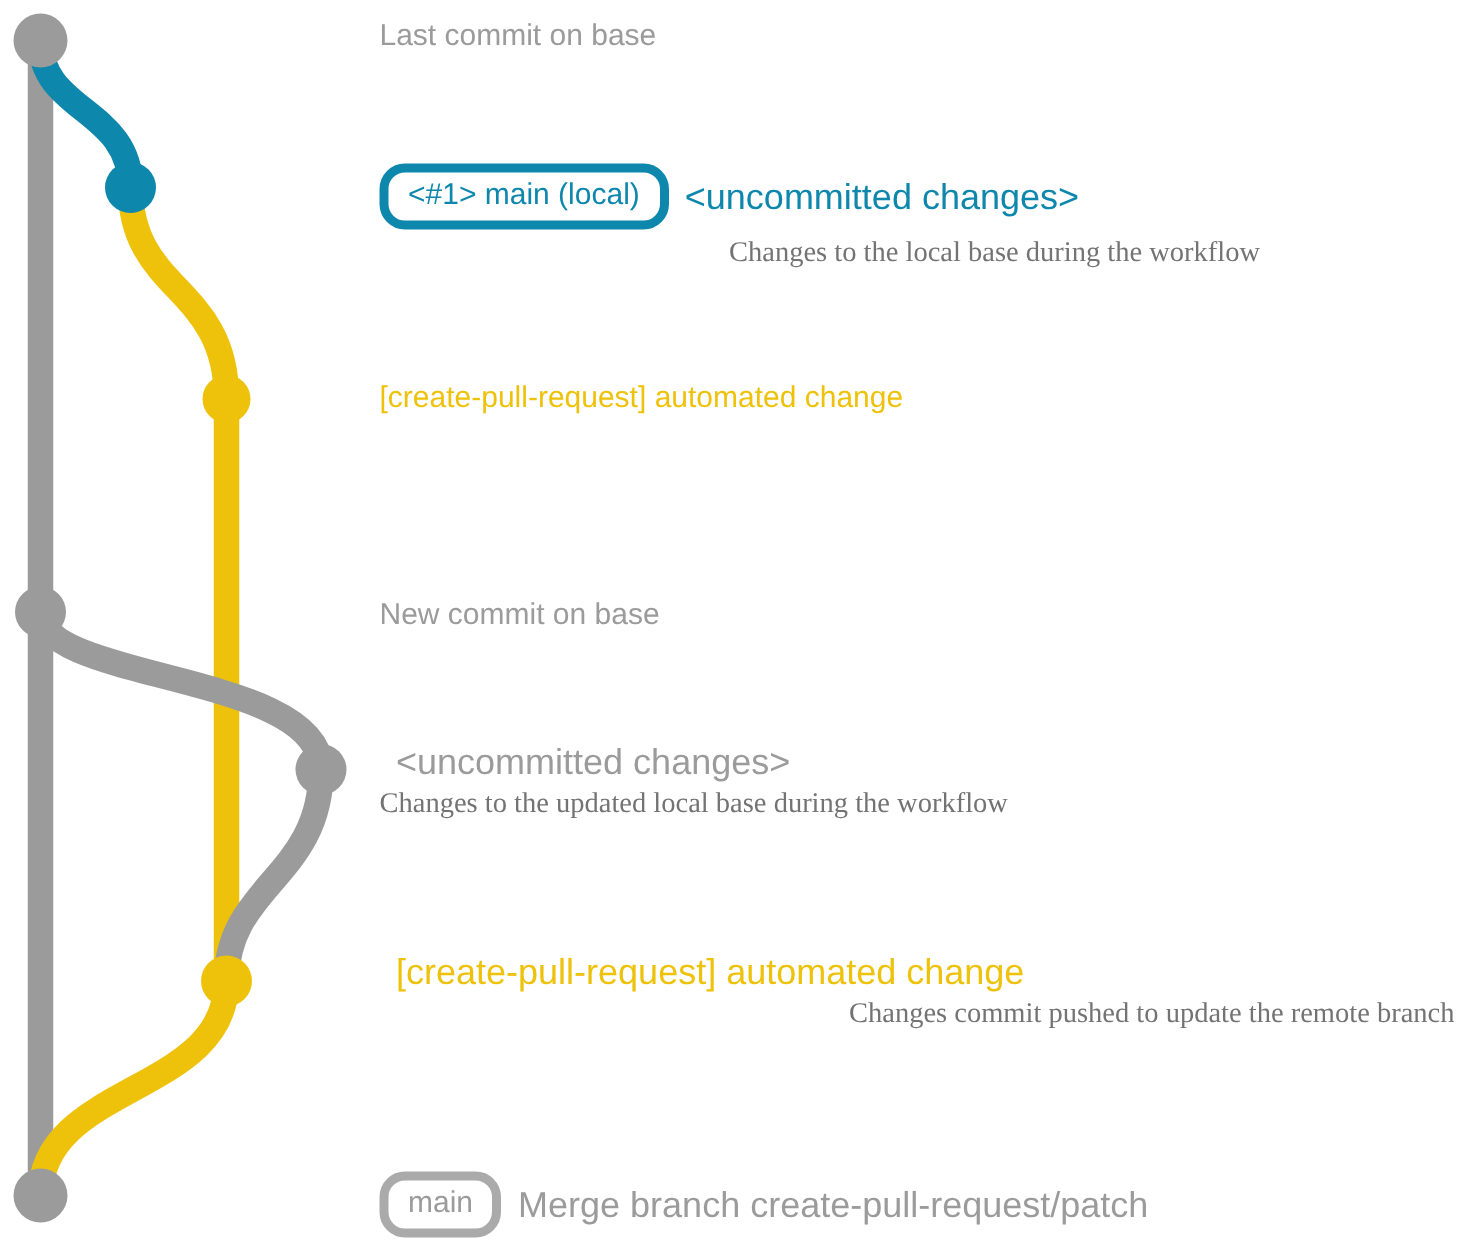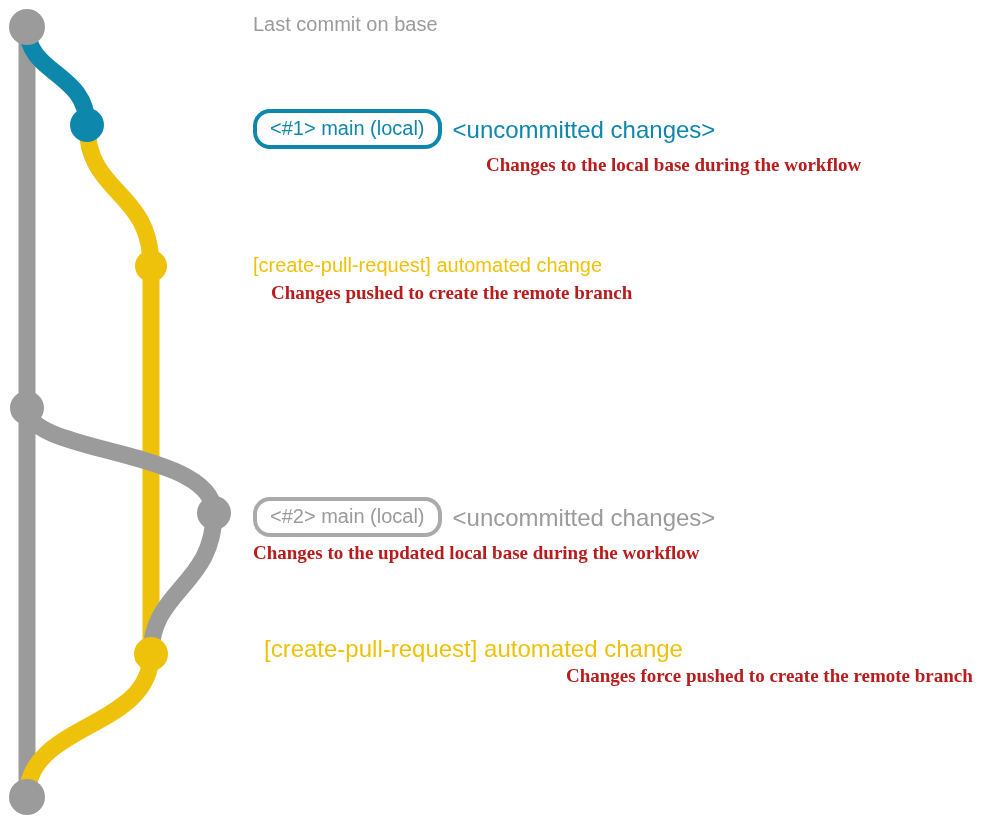--- a/index.html
+++ b/index.html
@@ -42,21 +42,21 @@
   }
 
   .row-head {
     display: flex;
     align-items: center;
     white-space: nowrap;
   }
 
   .pill {
     display: inline-block;
-    border: 4px solid #84cc16;
+    border: 6px solid #84cc16;
     border-radius: 17px;
     padding: 4px 13px 5px 13px;
     font-size: 20px;
     line-height: 23px;
     color: #9b9b9b;
     background: #ffffff;
     box-sizing: border-box;
   }
   .pill.blue   { border-color: #0e87ad; color: #0e87ad; }
   .pill.yellow { border-color: #eec20b; color: #eec20b; }
@@ -77,24 +77,23 @@
     line-height: 23px;
     white-space: nowrap;
   }
   .headline.gray   { color: #9b9b9b; }
   .headline.yellow { color: #eec20b; }
 
   .note {
     font-family: "Liberation Serif", "DejaVu Serif", serif;
     font-size: 19px;
     line-height: 22px;
-    color: #b91c1c;
+    color: #737373;
     white-space: nowrap;
     margin-top: 5px;
-    font-weight: bold;
   }
 </style>
 </head>
 <body>
 
 <div id="diagram-root">
 
   <svg id="graph-svg" viewBox="0 0 260 827" width="260" height="827">
 
     <path d="M27,27 L27,797" stroke="#9b9b9b" stroke-width="17" fill="none" stroke-linecap="round"></path>
@@ -131,33 +130,42 @@
       <span class="pill blue">&lt;#1&gt; main (local)</span>
       <span class="subject blue">&lt;uncommitted changes&gt;</span>
     </div>
     <div class="note" style="margin-left:233px;">Changes to the local base during the workflow</div>
   </div>
 
   <div class="row" id="row-2" style="top:254px;">
     <div class="row-head">
       <span class="headline yellow">[create-pull-request] automated change</span>
     </div>
-    <div class="note" style="margin-left:18px;">Changes pushed to create the remote branch</div>
   </div>
 
+  <div class="row" id="row-3" style="top:399px;">
+    <div class="row-head">
+      <span class="headline gray">New commit on base</span>
+    </div>
+  </div>
 
   <div class="row" id="row-4" style="top:497px;">
     <div class="row-head">
-      <span class="pill gray">&lt;#2&gt; main (local)</span>
       <span class="subject gray">&lt;uncommitted changes&gt;</span>
     </div>
     <div class="note" style="">Changes to the updated local base during the workflow</div>
   </div>
 
   <div class="row" id="row-5" style="top:637px;">
     <div class="row-head">
       <span class="subject yellow">[create-pull-request] automated change</span>
     </div>
-    <div class="note" style="margin-left:313px;">Changes force pushed to create the remote branch</div>
+    <div class="note" style="margin-left:313px;">Changes commit pushed to update the remote branch</div>
   </div>
 
+  <div class="row" id="row-6" style="top:781px;">
+    <div class="row-head">
+      <span class="pill gray">main</span>
+      <span class="subject gray">Merge branch create-pull-request/patch</span>
+    </div>
+  </div>
 
 </div>
 
 </body></html>

